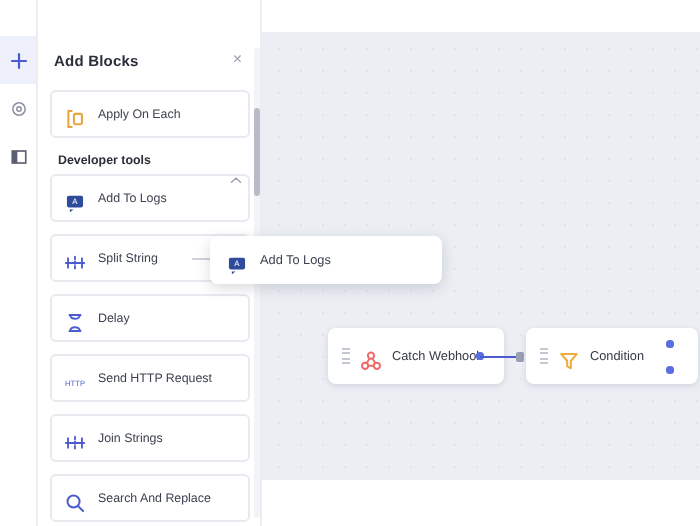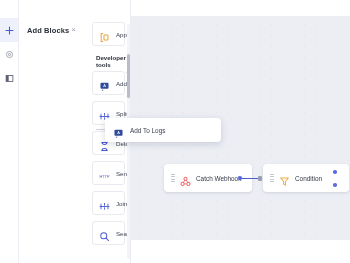--- a/index.html
+++ b/index.html
@@ -26,21 +26,21 @@
     cursor:pointer;
   }
   .rail-item.active{background:#eef0fb;}
   .rail-item svg{display:block;}
 
   
   .panel{
     width:112px;flex:0 0 112px;
     background:#ffffff;
     position:relative;
-    display:flex;flex-direction:row;
+    display:flex;flex-direction:column;
     padding-top:22px;
     overflow:hidden;
   }
   .panel-head{
     display:flex;align-items:center;justify-content:space-between;
     padding:0 8px 0 8px;
     height:16px;
     margin-bottom:7px;
   }
   .panel-title{

